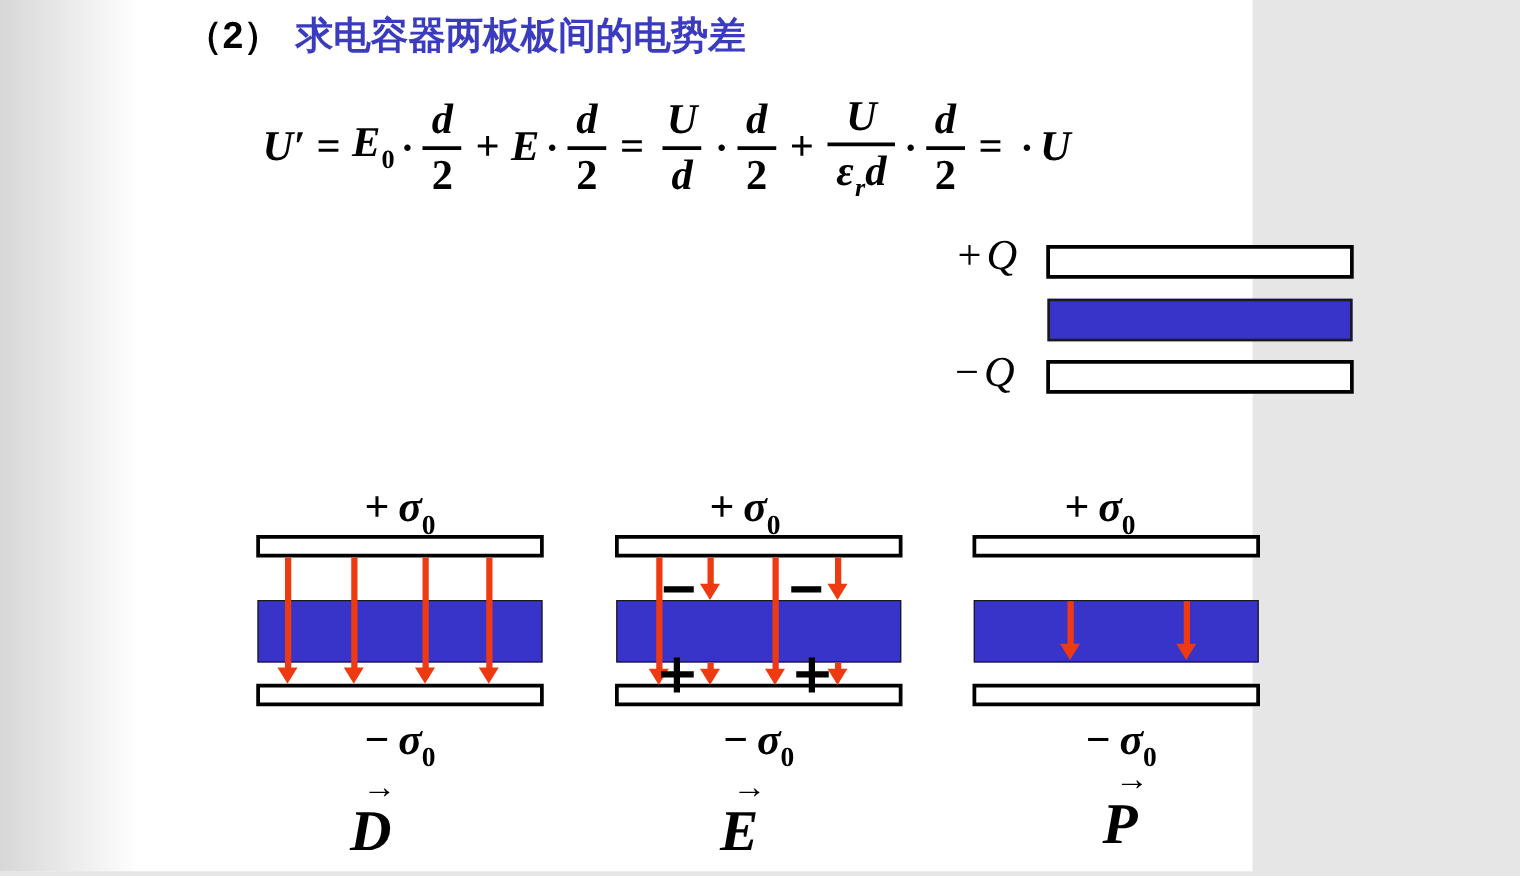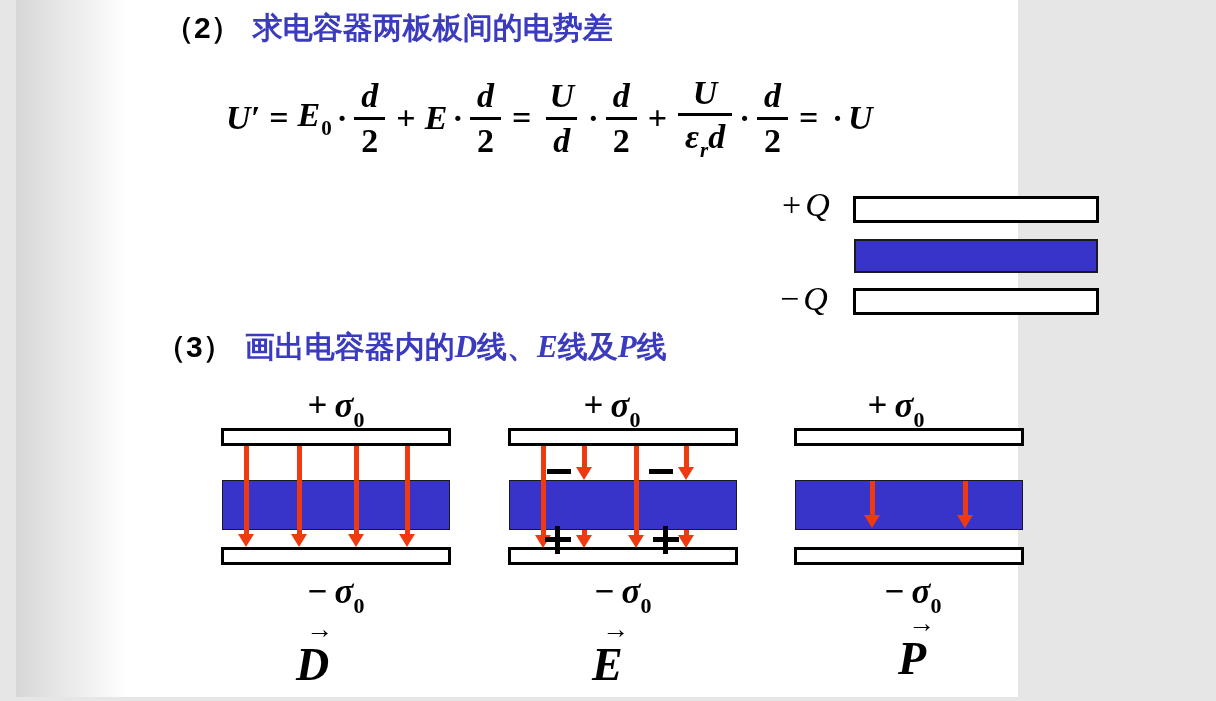--- a/index.html
+++ b/index.html
@@ -8,21 +8,21 @@
     --arrow-red:#EE3A10;
     --background-gray:#E6E6E6;
     --slide-white:#FFFFFF;
   }
   html,body{margin:0;padding:0;}
   body{
     width:1216px;height:701px;background:var(--background-gray);
     font-family:"Liberation Sans", sans-serif;overflow:hidden;position:relative;
   }
   .canvas{position:relative;width:1216px;height:701px;}
-  .slide{position:absolute;left:16px;top:0;width:1002px;height:697px;background:var(--slide-white);text-decoration:underline;}
+  .slide{position:absolute;left:0;top:0;width:1002px;height:697px;background:var(--slide-white);text-decoration:underline;}
   .left-fade{position:absolute;left:0;top:0;width:112px;height:100%;
     background:linear-gradient(to right,#D7D7D7 0%, rgba(255,255,255,0) 100%);pointer-events:none;}
 
   
   .heading{position:absolute;font-weight:bold;font-size:30px;color:#000;white-space:nowrap;}
   .heading .hnum{color:#000;margin-right:12px;}
   .heading .htext{color:var(--title-blue);}
   .heading .hletter{font-family:"Liberation Serif",serif;font-style:italic;font-weight:bold;color:var(--title-blue);font-size:31px;}
   #heading-2{left:148px;top:8px;}
   #heading-3{left:140px;top:327px;}
@@ -123,23 +123,20 @@
     </div>
 
     <div>
       <div class="qlabel" id="q-top-label"><span>+</span><span class="qsym">Q</span></div>
       <div class="plate" id="q-top-plate"></div>
       <div class="diel" id="q-dielectric"></div>
       <div class="plate" id="q-bottom-plate"></div>
       <div class="qlabel" id="q-bottom-label"><span>−</span><span class="qsym">Q</span></div>
     </div>
 
-    <div class="heading" id="heading-3">
-      <span class="hnum">（3）</span><span class="htext">画出电容器内的</span><span class="hletter">D</span><span class="htext">线、</span><span class="hletter">E</span><span class="htext">线及</span><span class="hletter">P</span><span class="htext">线</span>
-    </div>
 
     <div>
       <div class="sigma" style="left:205px;top:386px;"><span>+</span><span class="ssym">σ</span><span class="ssub">0</span></div>
       <div class="fd-plate" style="left:205px;top:428px;"></div>
       <div class="fd-diel" style="left:206px;top:480px;"></div>
       <div class="fd-plate" style="left:205px;top:547px;"></div>
       <div class="fd-arrow" style="left:222px;top:446px;height:101px;">
           <div class="shaft"></div>
           <div class="head"></div>
         </div>

